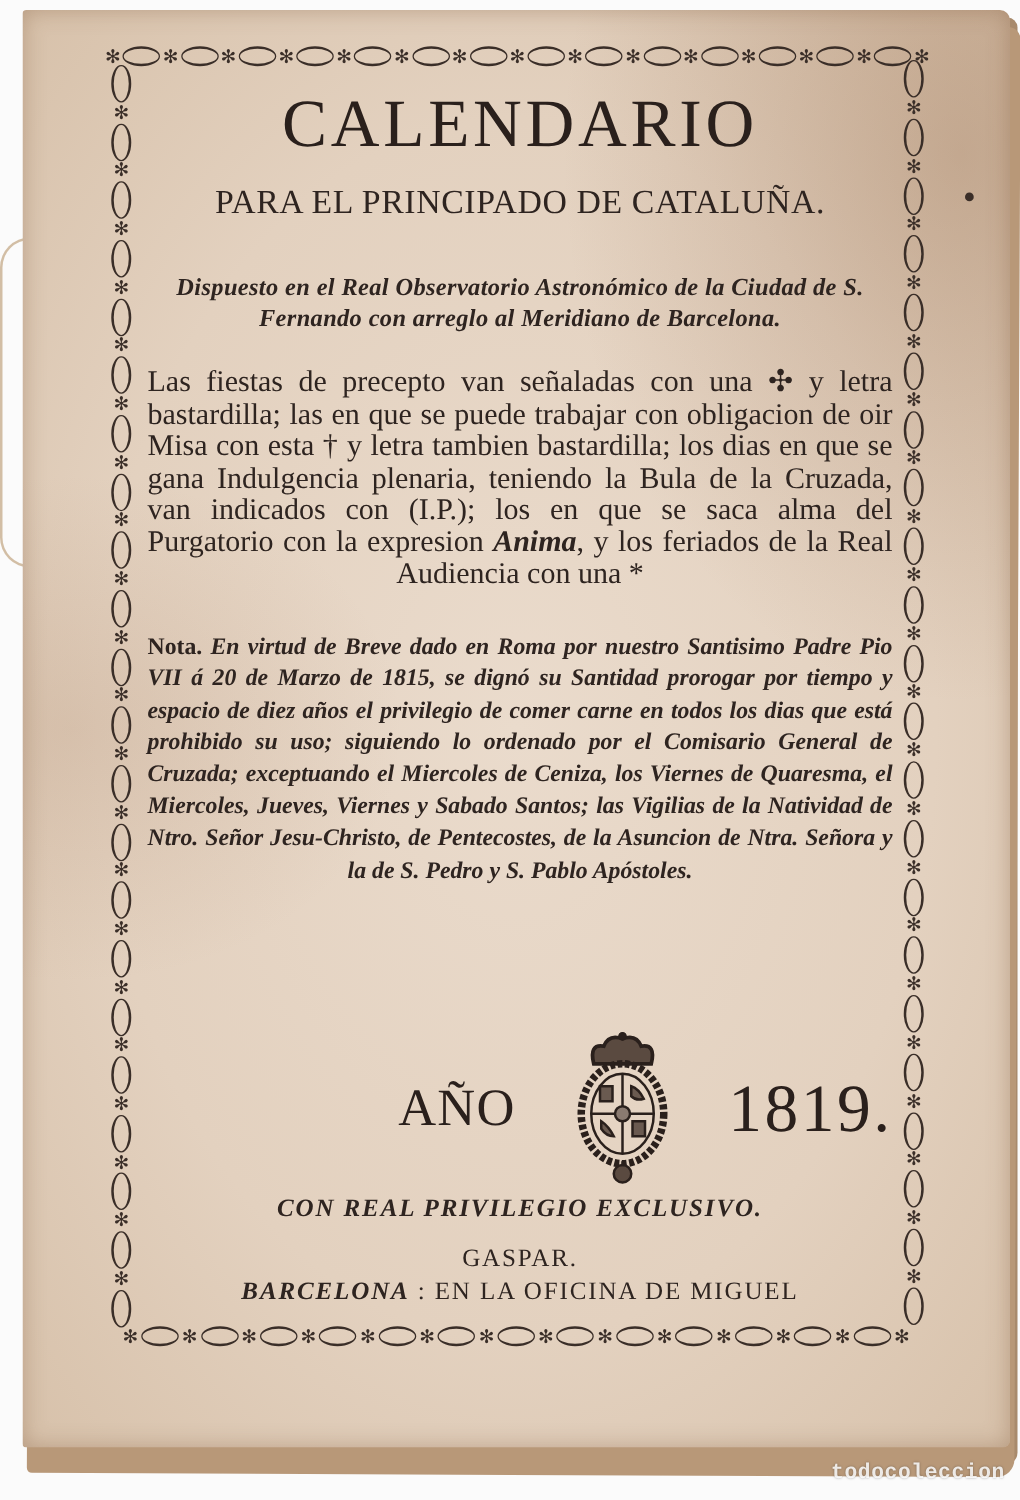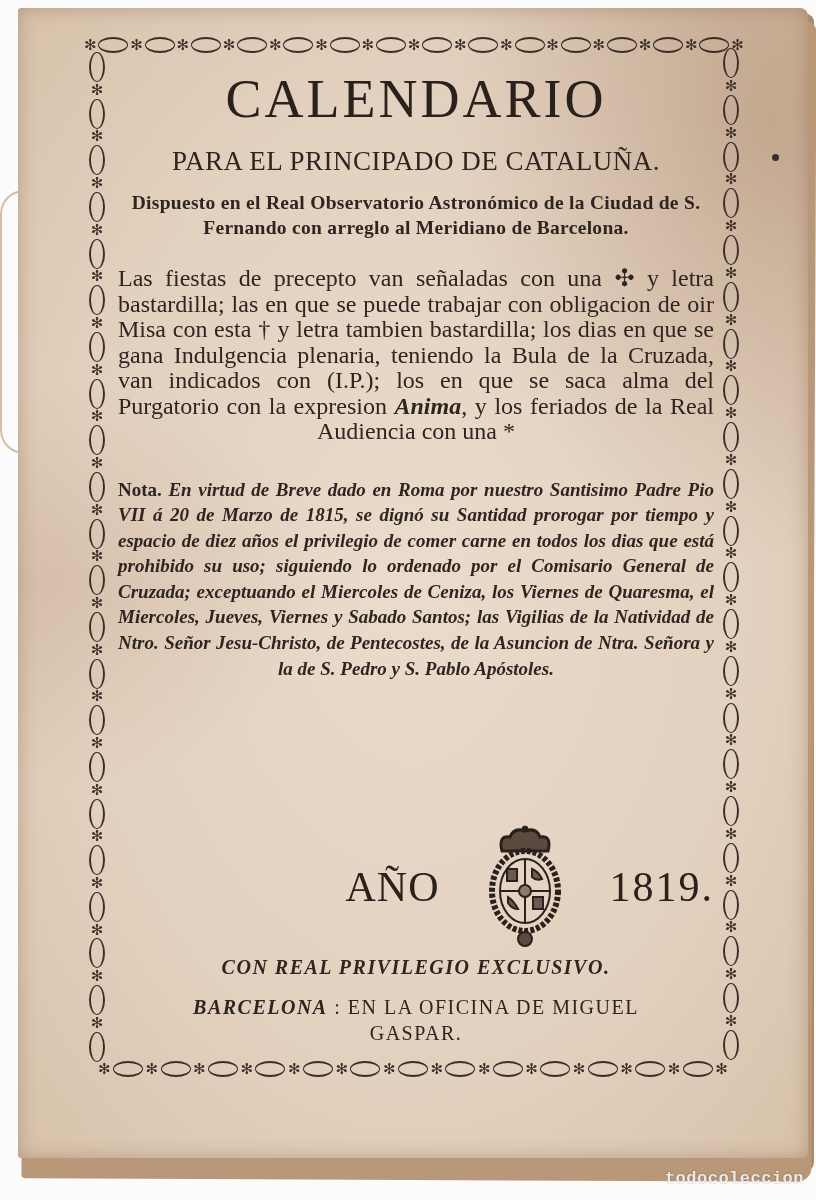--- a/index.html
+++ b/index.html
@@ -106,25 +106,26 @@
     color: #2a201c;
   }
   .subtitle {
     text-align: center;
     font-size: 27px;
     letter-spacing: 0.5px;
     margin: 14px 0 0 0;
     line-height: 34px;
   }
   .observ {
+    font-style: italic;
     font-weight: bold;
     font-size: 19.5px;
     line-height: 25px;
     text-align: center;
-    margin-top: 12px;
+    margin-top: 40px;
     letter-spacing: 0.3px;
   }
   .para {
     font-size: 24px;
     line-height: 25.5px;
     margin-top: 26px;
     text-align: justify;
     text-align-last: center;
   }
   .para .ital { font-style: italic; font-weight: bold; }
@@ -142,21 +143,21 @@
     left: 118px; top: 822px;
     width: 596px; height: 130px;
     display: flex;
     align-items: center;
     justify-content: flex-end;
     gap: 40px;
     color: #2a201c;
     font-family: "Liberation Serif", "DejaVu Serif", serif;
   }
   .year-label { font-size: 42px; letter-spacing: 1px; }
-  .year-value { font-size: 42px; letter-spacing: 2px; }
+  .year-value { font-size: 54px; letter-spacing: 2px; }
   .crest { width: 90px; height: 124px; }
   .privilege {
     position: absolute;
     left: 118px; top: 956px;
     width: 596px;
     text-align: center;
     font-family: "Liberation Serif", "DejaVu Serif", serif;
     font-style: italic; font-weight: bold;
     font-size: 20px;
     letter-spacing: 1.5px;
@@ -384,20 +385,20 @@
         <circle cx="45" cy="114" r="7" stroke-width="2" fill="#5a4a40"></circle>
         <line x1="45" y1="104" x2="45" y2="108" stroke-width="2"></line>
       </g>
     </svg>
     <span class="year-value">1819.</span>
   </div>
 
   <div class="privilege">CON REAL PRIVILEGIO EXCLUSIVO.</div>
 
   <div class="imprint">
+    <div>GASPAR.</div>
     <div>
       <span class="city">BARCELONA</span><span> : </span><span>EN LA OFICINA DE MIGUEL</span>
     </div>
-    <div>GASPAR.</div>
   </div>
 
   <div class="watermark">todocoleccion</div>
 </div>
 
 </body></html>

